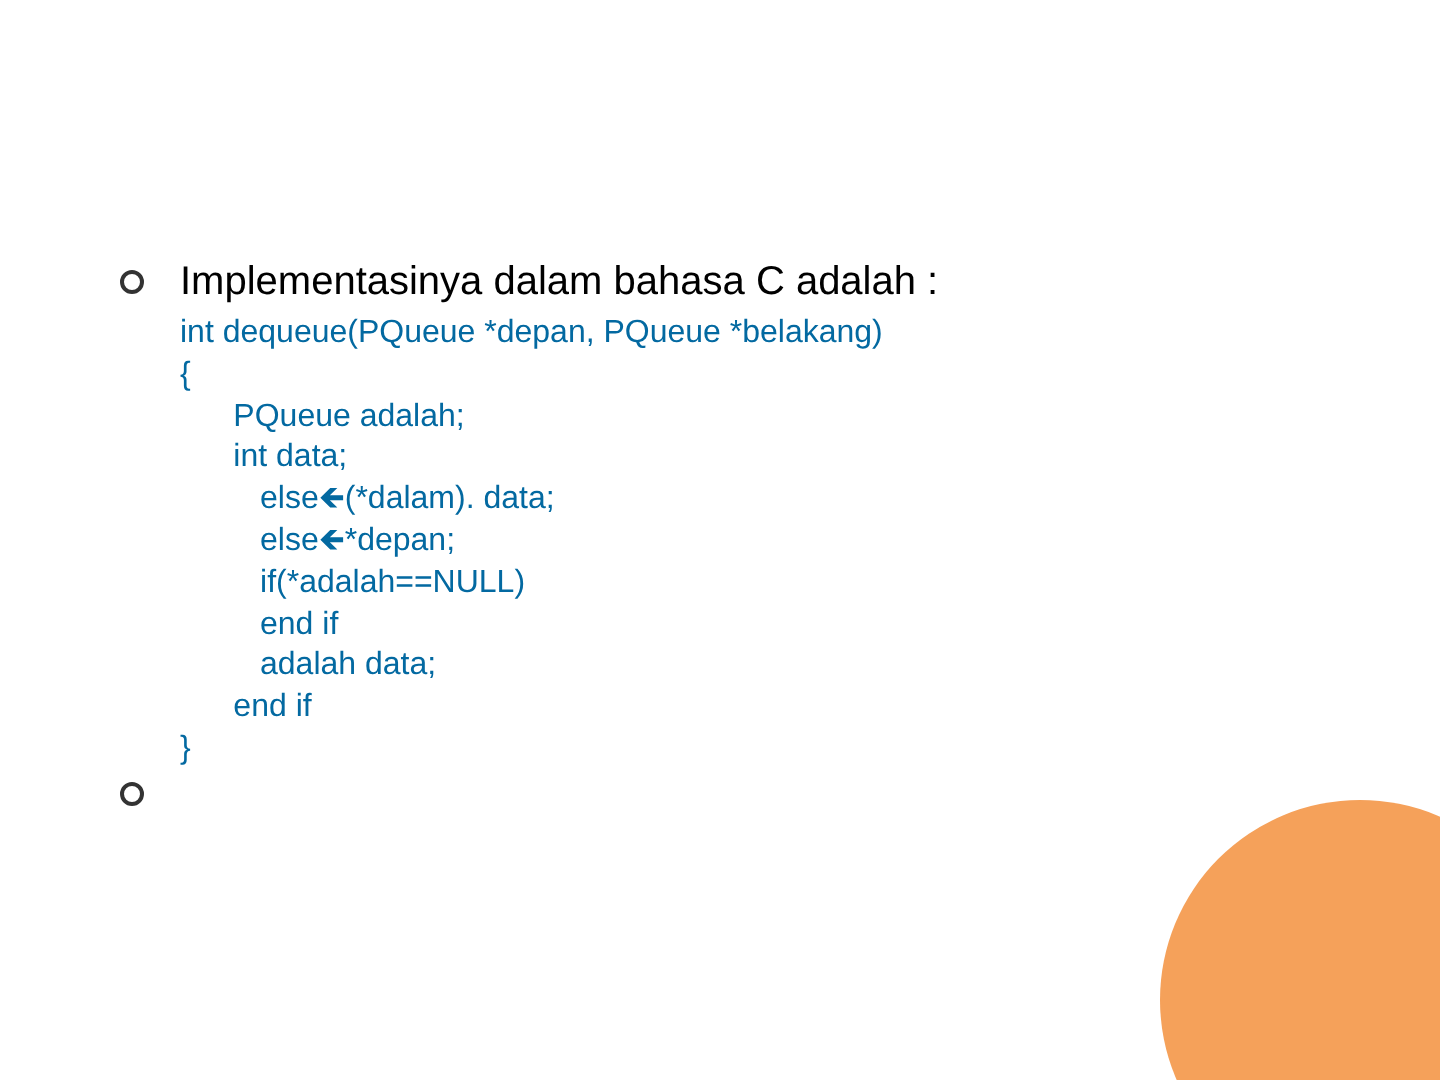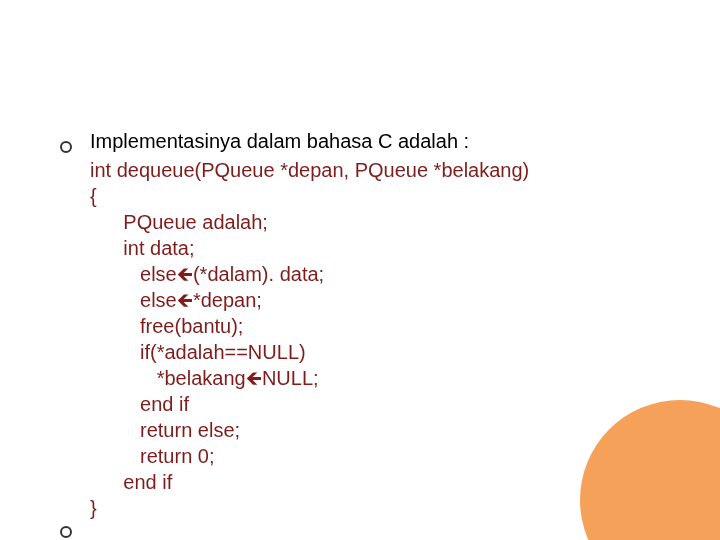--- a/index.html
+++ b/index.html
@@ -9,41 +9,41 @@
     background: #ffffff;
     font-family: Arial, sans-serif;
     position: relative;
     overflow: hidden;
   }
   .content {
     padding: 130px 60px 0 60px;
   }
   .bullet-row {
     display: flex;
-    align-items: flex-end;
+    align-items: flex-start;
     margin-bottom: 4px;
   }
   .bullet {
     width: 12px;
     height: 12px;
     border: 2px solid #333;
     border-radius: 50%;
     margin-right: 18px;
     margin-top: 5px;
     flex-shrink: 0;
   }
   .heading {
     font-size: 20px;
     color: #000;
   }
   .code-block {
     margin-left: 30px;
-    font-size: 20px;
+    font-size: 16px;
     line-height: 1.3;
-    color: #7f1d1d;
+    color: #0369a1;
   }
   .code-line { white-space: pre; }
   .circle-deco {
     position: absolute;
     right: -60px;
     bottom: -60px;
     width: 200px;
     height: 200px;
     border-radius: 50%;
     background: #f5a15a;
@@ -58,26 +58,23 @@
     <div class="bullet"></div>
     <div class="heading">Implementasinya dalam bahasa C adalah :</div>
   </div>
   <div class="code-block">
     <div class="code-line">int dequeue(PQueue *depan, PQueue *belakang)</div>
     <div class="code-line">{</div>
     <div class="code-line">      PQueue adalah;</div>
     <div class="code-line">      int data;</div>
     <div class="code-line"><span>         else</span><span class="arrow">🡸</span><span>(*dalam). data;</span></div>
     <div class="code-line"><span>         else</span><span class="arrow">🡸</span><span>*depan;</span></div>
-    <div class="code-line">         free(bantu);</div>
     <div class="code-line">         if(*adalah==NULL)</div>
-    <div class="code-line"><span>            *belakang</span><span class="arrow">🡸</span><span>NULL;</span></div>
     <div class="code-line">         end if</div>
-    <div class="code-line">         return else;</div>
-    <div class="code-line">         return 0;</div>
+    <div class="code-line">         adalah data;</div>
     <div class="code-line">      end if</div>
     <div class="code-line">}</div>
   </div>
   <div class="bullet-row" style="margin-top:0">
     <div class="bullet"></div>
   </div>
 </div>
 
 <div class="circle-deco"></div>
 

